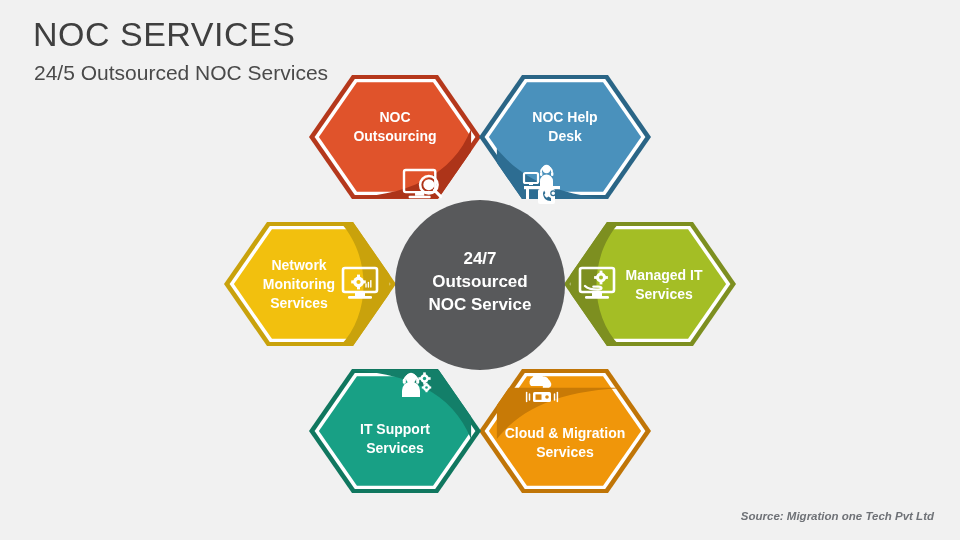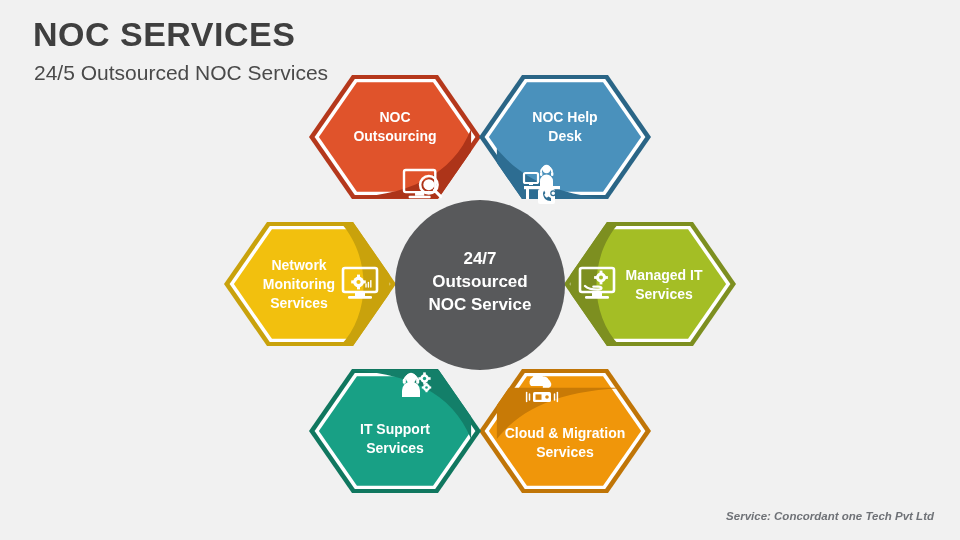--- a/index.html
+++ b/index.html
@@ -22,21 +22,21 @@
     height: 540px;
     background: #f1f1f1;
   }
 
   
   #page-title {
     position: absolute;
     left: 33px;
     top: 16px;
     font-size: 34px;
-    font-weight: bold;
+    font-weight: normal;
     color: #3f3f3f;
     letter-spacing: 0.5px;
     line-height: 1.1;
     white-space: nowrap;
   }
   #page-subtitle {
     position: absolute;
     left: 34px;
     top: 60px;
     font-size: 21px;
@@ -290,15 +290,15 @@
       <g>
         <circle cx="480" cy="285" r="85" fill="#58595b"></circle>
         <text class="center-label" x="480" y="264">24/7</text>
         <text class="center-label" x="480" y="287">Outsourced</text>
         <text class="center-label" x="480" y="310">NOC Service</text>
       </g>
 
     </svg>
   </div>
 
-  <div id="source-credit">Service: Concordant one Tech Pvt Ltd</div>
+  <div id="source-credit">Source: Migration one Tech Pvt Ltd</div>
 
 </div>
 
 </body></html>

